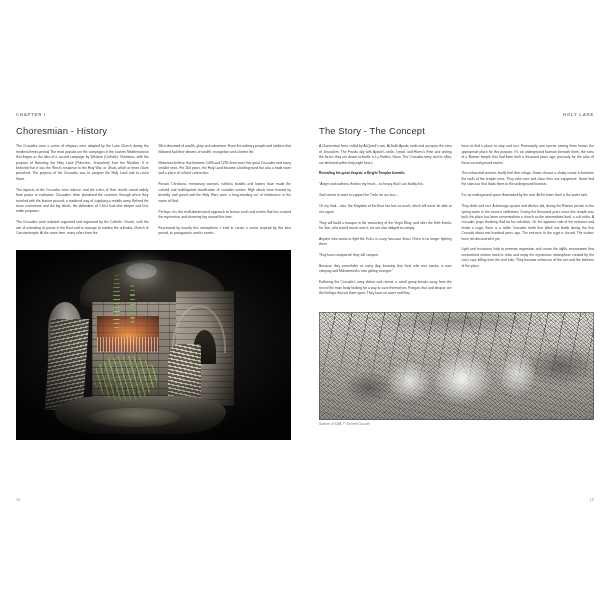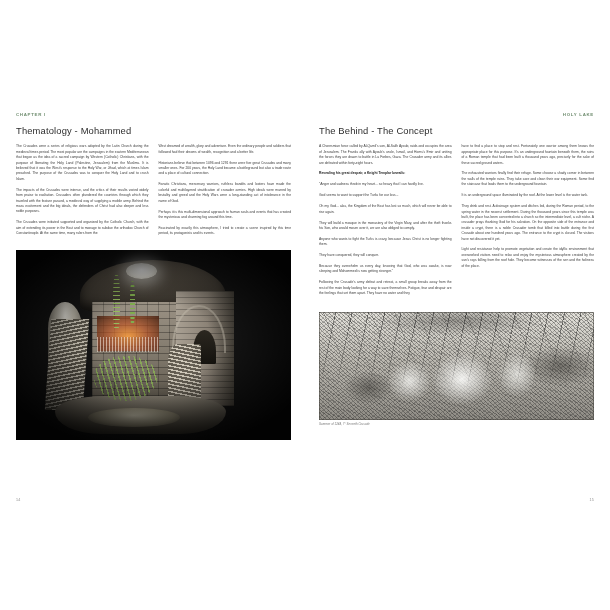--- a/index.html
+++ b/index.html
@@ -326,21 +326,21 @@
 </style>
 </head>
 <body>
 
 <div class="spread">
 
   <div class="page page-left">
 
     <div class="runhead">CHAPTER I</div>
 
-    <div class="chapter-title">Thematology - Mohammed</div>
+    <div class="chapter-title">Choresmian - History</div>
 
     <div class="cols">
       <div class="col">
         <p>The Crusades were a series of religious wars adopted by the Latin Church during the medieval times period. The most popular are the campaigns in the eastern Mediterranean that began as the idea of a sacred campaign by Western (Catholic) Christians, with the purpose of liberating the Holy Land (Palestine, Jerusalem) from the Muslims. It is believed that it was the West's response to the Holy War, or Jihad, which at times Islam preached. The purpose of the Crusades was to conquer the Holy Land and to crush Islam.</p>
         <p>The impacts of the Crusades were intense, and the critics of their results varied widely from praise to exaltation. Crusaders often plundered the countries through which they traveled with the feature passed, a medieval way of supplying a mobile army. Behind the mass excitement and the big ideals, the defenders of Christ had also deeper and less noble purposes.</p>
         <p>The Crusades were initiated supported and organized by the Catholic Church, with the aim of extending its power in the East and to manage to subdue the orthodox Church of Constantinople. At the same time, many rulers from the</p>
       </div>
       <div class="col">
         <p>West dreamed of wealth, glory and adventure. Even the ordinary people and soldiers that followed had their dreams of wealth, recognition and a better life.</p>
         <p>Historians believe that between 1096 and 1291 there were five great Crusades and many smaller ones. For 200 years, the Holy Land became a battleground but also a trade route and a place of cultural connection.</p>
@@ -375,21 +375,21 @@
       <div class="fig-caption"></div>
     </div>
 
     <div class="folio left">14</div>
   </div>
 
   <div class="page page-right">
 
     <div class="runhead right">HOLY LAKE</div>
 
-    <div class="chapter-title">The Behind - The Concept</div>
+    <div class="chapter-title">The Story - The Concept</div>
 
     <div class="cols">
       <div class="col">
         <p>A Choresmian force called by Al-Qamil's son, Al-Salih Ayoub, raids and occupies the area of Jerusalem. The Franks ally with Ayoub's uncle, Ismail, and Homs's Emir and uniting the forces they are drawn to battle in La Forbes, Gaza. The Crusader army and its allies are defeated within forty-eight hours.</p>
         <p class="lead">Revealing his great despair, a Knight Templar bewails:</p>
         <p>"Anger and sadness throb in my heart... so heavy that I can hardly live.</p>
         <p>God seems to want to support the Turks for our loss...</p>
         <p>Oh my God... alas, the Kingdom of the East has lost so much, which will never be able to rise again.</p>
         <p>They will build a mosque in the monastery of the Virgin Mary, and after the theft thanks his Son, who would mourn over it, we are also obliged to comply.</p>
         <p>Anyone who wants to fight the Turks is crazy, because Jesus Christ is no longer fighting them.</p>

